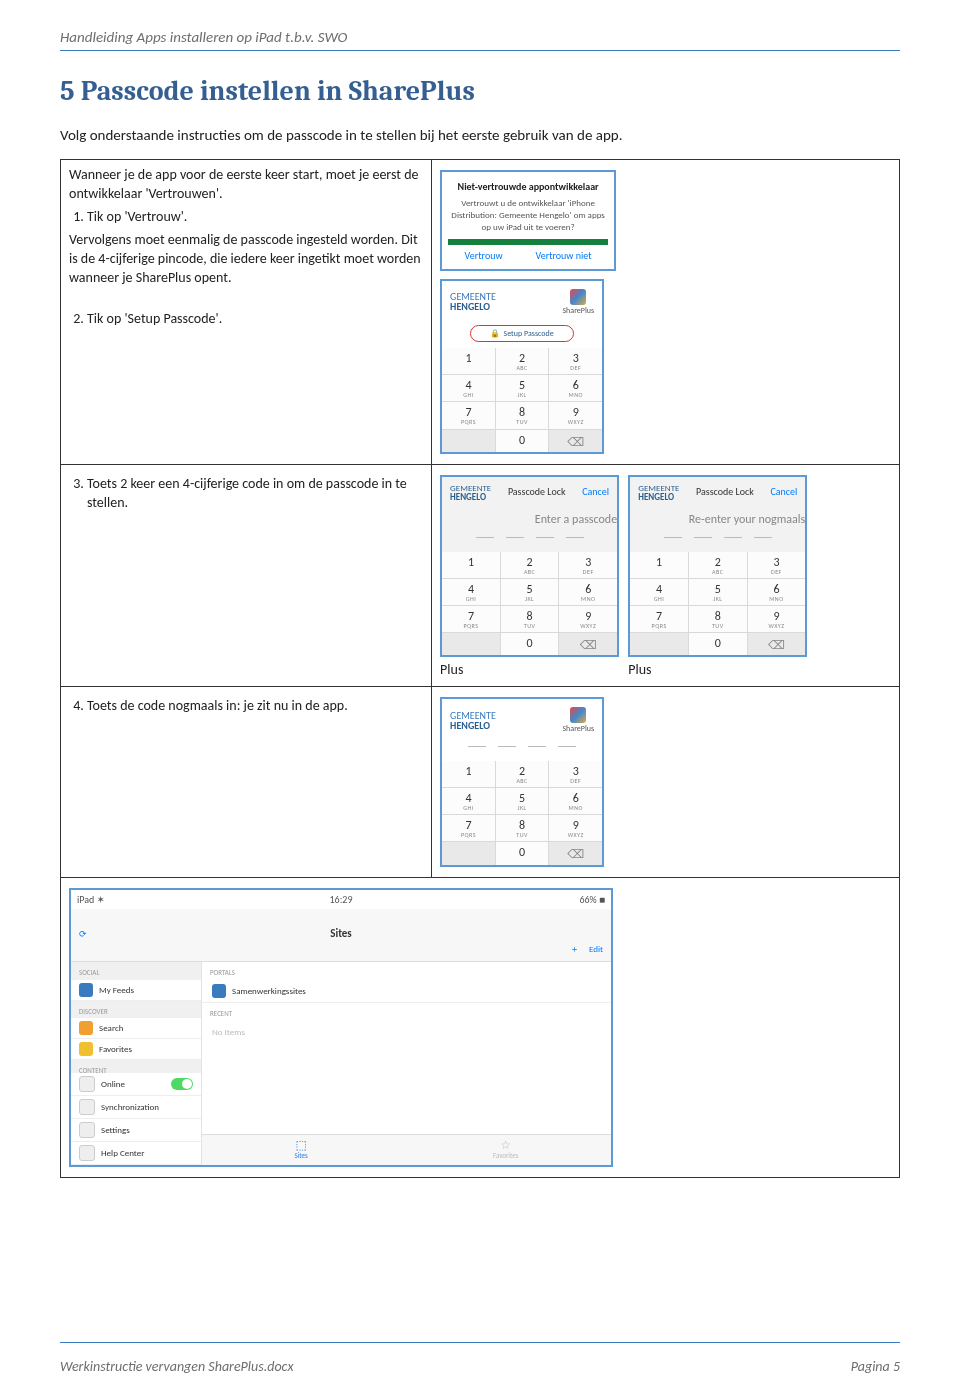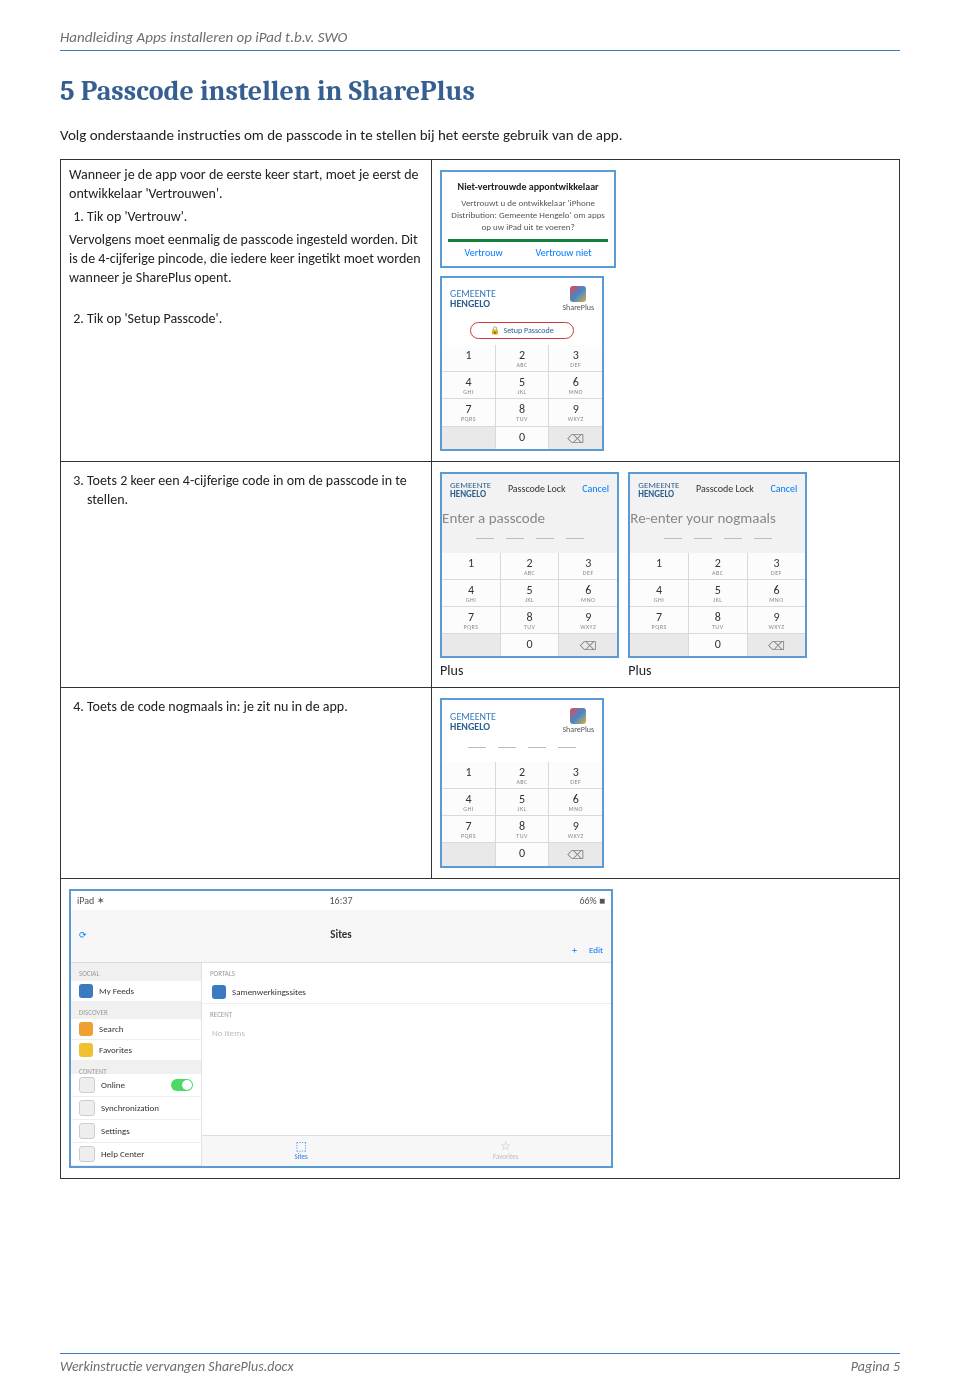--- a/index.html
+++ b/index.html
@@ -12,21 +12,21 @@
   table.steps td.text{width:44%;}
   table.steps td.img{width:56%;}
   table.steps td.wide{width:100%;}
   ol.num{margin:4px 0 4px 18px;padding:0;}
   ol.num li{margin:0 0 4px 0;}
 
   .shot{border:2px solid #5b9bd5;display:inline-block;background:#fff;margin:4px 6px 4px 0;vertical-align:top;}
   .shot-dialog{width:160px;padding:8px 6px 6px 6px;font-size:9px;text-align:center;color:#555;}
   .shot-dialog .dlg-title{font-weight:bold;color:#222;font-size:10px;}
   .shot-dialog .dlg-body{margin:3px 0 6px 0;}
-  .shot-dialog .dlg-btns{display:flex;justify-content:space-around;border-top:3px solid #15803d;padding-top:4px;color:#007aff;font-size:10px;}
+  .shot-dialog .dlg-btns{display:flex;justify-content:space-around;border-top:6px solid #15803d;padding-top:4px;color:#007aff;font-size:10px;}
 
   .shot-setup{width:160px;}
   .shot-setup .hdr{display:flex;align-items:center;justify-content:space-between;padding:8px 8px 4px 8px;}
   .shot-setup .hdr .logo{font-size:10px;color:#2a5f8f;line-height:1;}
   .shot-setup .hdr .logo .gn{font-weight:300;color:#3a7bbf;}
   .shot-setup .hdr .logo .hg{font-weight:bold;color:#2a5f8f;}
   .shot-setup .hdr .sp{font-size:8px;color:#555;text-align:center;}
   .shot-setup .sp-ico{width:16px;height:16px;background:linear-gradient(135deg,#e44,#48c,#da4);border-radius:3px;margin:0 auto;}
   .shot-setup .spbtn{border:1px solid #cc3a3a;border-radius:10px;font-size:8px;color:#2a5f8f;padding:2px 6px;margin:6px auto;width:90px;text-align:center;}
   .shot-setup .lock{color:#888;margin-right:3px;}
@@ -36,21 +36,21 @@
   .keypad .k .n{font-size:12px;line-height:1;}
   .keypad .k .l{font-size:6px;color:#888;text-transform:uppercase;letter-spacing:0.5px;}
   .keypad .k.empty{background:#e9e9e9;}
   .keypad .k.bksp{background:#e9e9e9;color:#888;font-size:12px;}
 
   .shot-pass{width:175px;background:#f2f2f2;}
   .shot-pass .top{display:flex;align-items:center;justify-content:space-between;padding:6px 8px 2px 8px;font-size:10px;}
   .shot-pass .top .ttl{font-weight:normal;color:#333;white-space:nowrap;}
   .shot-pass .top .cncl{color:#007aff;}
   .shot-pass .top .logo{font-size:9px;color:#2a5f8f;line-height:1;}
-  .shot-pass .lbl{text-align:left;font-size:15px;color:#888;margin:8px 0 10px 0;}
+  .shot-pass .lbl{text-align:right;font-size:12px;color:#888;margin:8px 0 10px 0;}
   .dots{display:flex;justify-content:center;gap:12px;margin-bottom:14px;}
   .dots span{width:18px;border-bottom:1px solid #bbb;}
 
   .shot-wide{width:540px;font-size:9px;background:#f7f7f7;}
   .shot-wide .statusbar{display:flex;justify-content:space-between;align-items:center;padding:3px 6px;font-size:10px;color:#555;background:#fff;}
   .shot-wide .statusbar .time{position:absolute;left:50%;transform:translateX(-50%);}
   .shot-wide .toolbar{display:flex;justify-content:space-between;align-items:center;padding:4px 8px 6px 8px;background:#f7f7f7;border-bottom:1px solid #ddd;position:relative;}
   .shot-wide .toolbar .title{position:absolute;left:50%;transform:translateX(-50%);color:#333;font-size:11px;font-weight:600;}
   .shot-wide .toolbar .right{color:#007aff;margin-top:30px;}
   .shot-wide .toolbar .right span{margin-left:8px;}
@@ -64,21 +64,21 @@
   .toggle{width:22px;height:12px;border-radius:6px;background:#4cd964;position:relative;margin-left:auto;}
   .toggle::after{content:"";position:absolute;right:1px;top:1px;width:10px;height:10px;border-radius:50%;background:#fff;}
   .main .row{display:flex;align-items:center;gap:6px;padding:4px 10px;border-bottom:1px solid #eee;color:#333;}
   .main .row .ico{width:14px;height:14px;border-radius:3px;display:inline-block;}
   .main .empty{padding:6px 10px;color:#bbb;}
   .tabbar{display:flex;justify-content:space-around;border-top:1px solid #ddd;padding:4px 0;background:#f7f7f7;}
   .tabbar .tab{text-align:center;font-size:7px;color:#bbb;}
   .tabbar .tab.active{color:#2a7de1;}
   .tabbar .tab .ti{display:block;font-size:12px;line-height:1;}
 
-  .footer{position:absolute;bottom:24px;left:60px;right:60px;border-top:1px solid #3a7bbf;padding-top:4px;display:flex;justify-content:space-between;font-style:italic;color:#6e6e6e;font-size:14px;}
+  .footer{position:absolute;bottom:24px;left:60px;right:60px;border-top:1px solid #3a7bbf;padding-top:15px;display:flex;justify-content:space-between;font-style:italic;color:#6e6e6e;font-size:14px;}
 
   .relwrap{position:relative;display:inline-block;}
 </style>
 </head>
 <body>
 
 <div class="page">
   <div class="header">Handleiding Apps installeren op iPad t.b.v. SWO</div>
 
   <h1>5   Passcode instellen in SharePlus</h1>
@@ -367,21 +367,21 @@
           </div>
         </div>
       </td>
     </tr>
 
     <tr>
       <td colspan="2" class="wide">
         <div class="shot shot-wide" style="position:relative">
           <div class="statusbar" style="position:relative">
             <span><span>iPad </span><span>✶</span></span>
-            <span class="time">16:37</span>
+            <span class="time">16:29</span>
             <span>66% ■</span>
           </div>
           <div class="toolbar">
             <span style="color:#007aff">⟳</span>
             <span class="title">Sites</span>
             <span class="right">
               <span>＋</span>
               <span>Edit</span>
             </span>
           </div>

